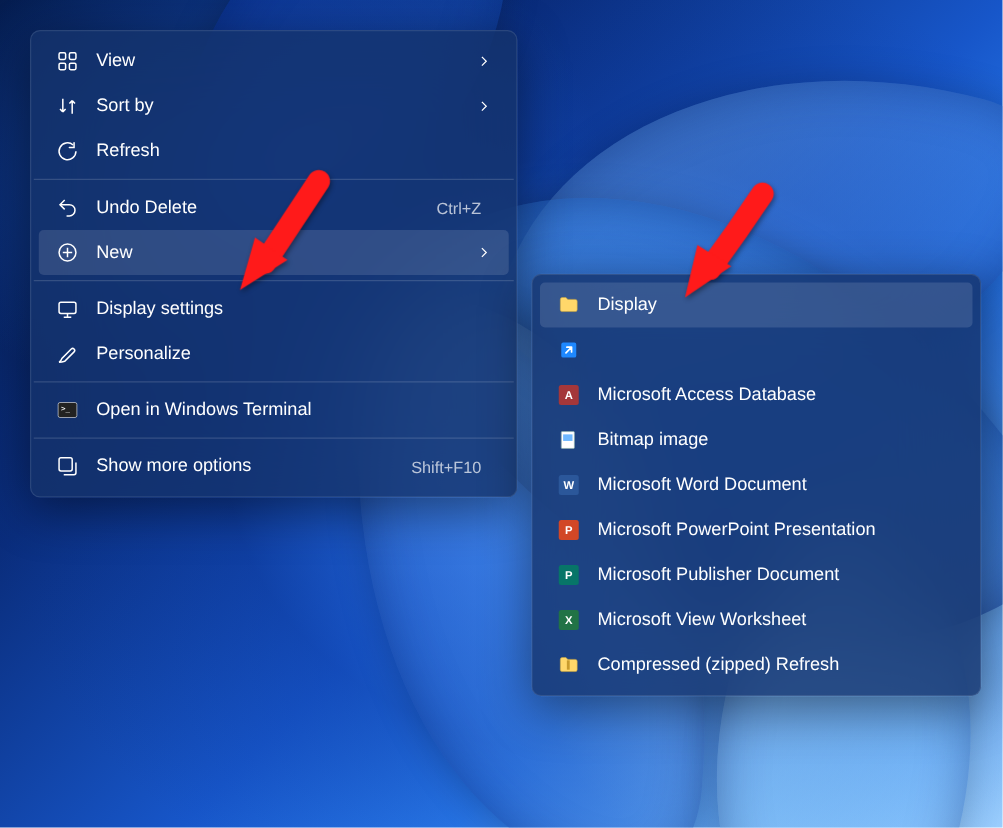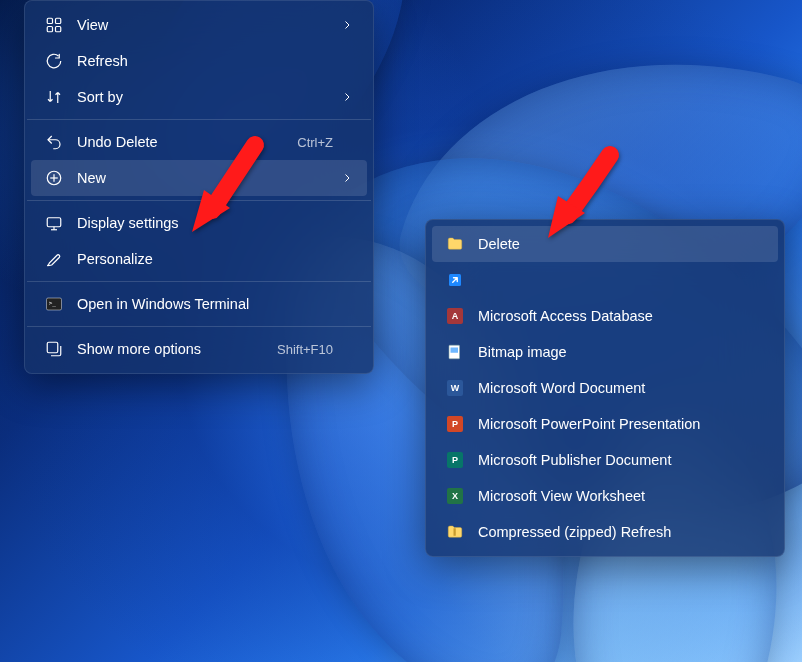--- a/index.html
+++ b/index.html
@@ -42,23 +42,23 @@
       backdrop-filter: blur(30px);
       -webkit-backdrop-filter: blur(30px);
       border-radius: 8px;
       border: 1px solid rgba(255,255,255,0.1);
       box-shadow: 0 10px 40px rgba(0,0,0,0.45);
       color: #fff;
       padding: 6px 0;
       z-index: 10;
     }
     .cm-main {
-      top: 0;
+      top: 24px;
       left: 24px;
-      width: 350px;
+      width: 390px;
     }
     .cm-sub {
       top: 219px;
       left: 425px;
       width: 360px;
     }
     .cm-item {
       display: flex;
       align-items: center;
       padding: 9px 14px 9px 14px;
@@ -81,21 +81,21 @@
       flex-shrink: 0;
     }
     .cm-icon svg { width: 18px; height: 18px; }
     .cm-label {
       flex: 1;
       font-size: 14.5px;
     }
     .cm-shortcut {
       font-size: 13px;
       color: rgba(255,255,255,0.7);
-      margin-right: 20px;
+      margin-right: 8px;
     }
     .cm-chevron {
       margin-left: auto;
       width: 12px;
       height: 12px;
       display: flex;
       align-items: center;
       color: rgba(255,255,255,0.8);
     }
     .cm-sep {
@@ -146,42 +146,42 @@
     <span class="cm-chevron">
       <svg viewBox="0 0 24 24" fill="none" stroke="#fff" stroke-width="2">
           <polyline points="9 5 16 12 9 19"></polyline>
         </svg>
     </span>
   </div>
 
   <div class="cm-item">
     <span class="cm-icon">
       <svg viewBox="0 0 24 24" fill="none" stroke="#fff" stroke-width="1.6">
-          <path d="M21 12a9 9 0 1 1-3-6.7"></path>
-          <polyline points="19 3 19 8 14 8" stroke-linecap="round"></polyline>
-        </svg>
-    </span>
-    <span class="cm-label">Refresh</span>
-  </div>
-
-  <div class="cm-item">
-    <span class="cm-icon">
-      <svg viewBox="0 0 24 24" fill="none" stroke="#fff" stroke-width="1.6">
           <path d="M7 4v14m0 0l-3-3m3 3l3-3"></path>
           <path d="M17 20V6m0 0l-3 3m3-3l3 3"></path>
         </svg>
     </span>
     <span class="cm-label">Sort by</span>
     <span class="cm-chevron">
       <svg viewBox="0 0 24 24" fill="none" stroke="#fff" stroke-width="2">
           <polyline points="9 5 16 12 9 19"></polyline>
         </svg>
     </span>
   </div>
 
+  <div class="cm-item">
+    <span class="cm-icon">
+      <svg viewBox="0 0 24 24" fill="none" stroke="#fff" stroke-width="1.6">
+          <path d="M21 12a9 9 0 1 1-3-6.7"></path>
+          <polyline points="19 3 19 8 14 8" stroke-linecap="round"></polyline>
+        </svg>
+    </span>
+    <span class="cm-label">Refresh</span>
+  </div>
+
   <div class="cm-sep"></div>
 
   <div class="cm-item">
     <span class="cm-icon">
       <svg viewBox="0 0 24 24" fill="none" stroke="#fff" stroke-width="1.6">
           <path d="M9 14L4 9l5-5"></path>
           <path d="M4 9h10a6 6 0 0 1 0 12h-3"></path>
         </svg>
     </span>
     <span class="cm-label">Undo Delete</span>
@@ -254,21 +254,21 @@
 </div>
 
 <div class="contextmenu cm-sub">
 
   <div class="cm-item highlight">
     <span class="cm-icon">
       <svg viewBox="0 0 24 24">
           <path d="M3 6a2 2 0 0 1 2-2h4l2 2h8a2 2 0 0 1 2 2v9a2 2 0 0 1-2 2H5a2 2 0 0 1-2-2V6z" fill="#ffd76a" stroke="#caa63e" stroke-width="0.6"></path>
         </svg>
     </span>
-    <span class="cm-label">Delete</span>
+    <span class="cm-label">Display</span>
   </div>
 
   <div class="cm-item">
     <span class="cm-icon">
       <svg viewBox="0 0 24 24">
           <rect x="4" y="4" width="16" height="16" rx="2" fill="#1e88ff"></rect>
           <path d="M9 15l6-6m0 0H10m5 0v5" stroke="#fff" stroke-width="1.8" fill="none" stroke-linecap="round"></path>
         </svg>
     </span>
   </div>

